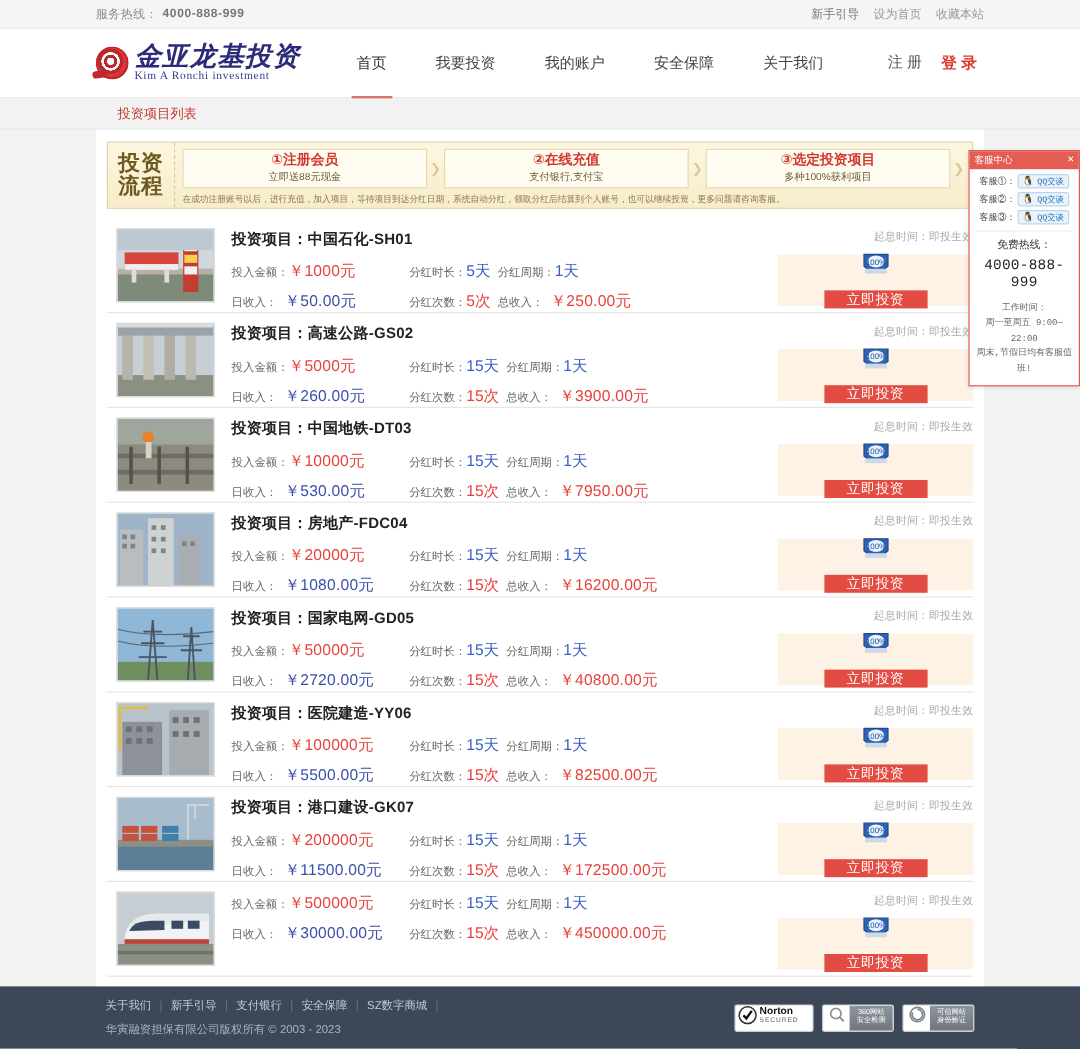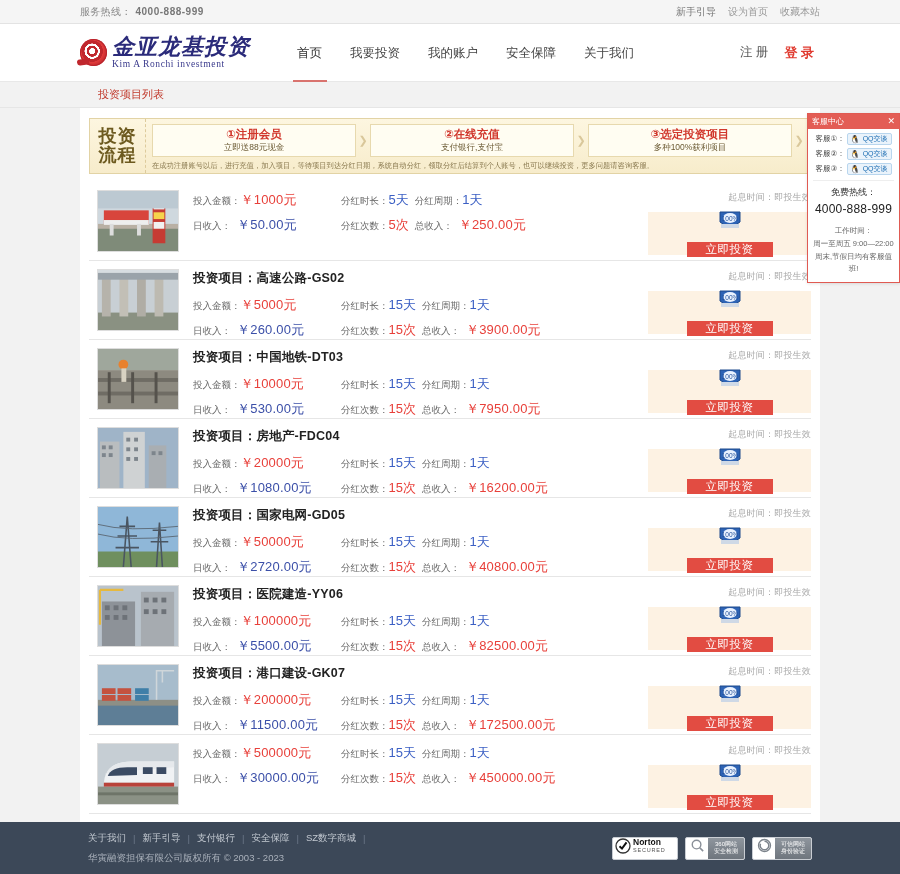--- a/index.html
+++ b/index.html
@@ -56,21 +56,21 @@
   .logo-txt { line-height: 1; }
   .logo-cn {
     font-family: "Liberation Serif", "DejaVu Serif", serif;
     font-size: 22px; font-weight: bold; color: #2b2b7a;
     letter-spacing: 1px; font-style: italic;
   }
   .logo-en {
     font-family: "Liberation Serif", "DejaVu Serif", serif;
     font-size: 9.5px; color: #3a3a8c; letter-spacing: .6px; margin-top: 2px;
   }
-  .nav { display: flex; align-items: center; gap: 0px; margin-left: 18px; }
+  .nav { display: flex; align-items: center; gap: 13px; margin-left: 18px; }
   .nav-item {
     padding: 0 14px; height: 58px; line-height: 58px;
     font-size: 12.5px; color: #444; cursor: pointer;
     position: relative;
   }
   .nav-item.active { color: #333; }
   .nav-item.active::after {
     content: ""; position: absolute; bottom: 0; left: 50%;
     transform: translateX(-50%);
     width: 34px; height: 2px; background: #d9736e;
@@ -181,24 +181,25 @@
     width: 86px; height: 27px;
     background: #e24c42; color: #fff;
     font-size: 11.5px; letter-spacing: .5px;
     display: flex; align-items: center; justify-content: center;
     cursor: pointer; border: none;
     font-family: inherit;
   }
 
   
   .svc {
-    position: absolute; right: 0px; top: 113px;
+    position: absolute; right: 0px; top: 125px;
     width: 93px; background: #fff;
     border: 1px solid #e05a52;
     box-shadow: 0 1px 3px rgba(0,0,0,.1);
+    font-family: Liberation Mono, monospace;
   }
   .svc-head {
     height: 15px; background: #e35d55; color: #fff;
     display: flex; align-items: center; justify-content: space-between;
     padding: 0 4px; font-size: 8px;
   }
   .svc-close { cursor: pointer; font-size: 9px; line-height: 1; }
   .svc-body { padding: 4px 3px 6px 3px; }
   .svc-row {
     display: flex; align-items: center; justify-content: center;
@@ -339,20 +340,23 @@
      <rect x="12" y="34" width="4" height="12" fill="#ddd"></rect>
      <rect x="40" y="34" width="4" height="12" fill="#ddd"></rect>
      <rect x="56" y="6" width="13" height="48" fill="#c63b33"></rect>
      <rect x="57" y="10" width="11" height="9" fill="#f1f1f1"></rect>
      <rect x="57" y="22" width="11" height="7" fill="#f6d34c"></rect>
      <rect x="57" y="32" width="11" height="7" fill="#f1f1f1"></rect>
      <rect x="0" y="0" width="82" height="18" fill="#bcc9d2"></rect>
    </svg>
         </div>
     <div class="pbody">
+      <div class="ptitle">
+        <span>投资项目：</span><span>中国石化-SH01</span>
+      </div>
       <div class="prow">
         <span class="pc1">
           <span class="lbl">投入金额：</span>
           <span class="amt-red">￥1000元</span>
         </span>
         <span class="pc2">
           <span class="lbl">分红时长：</span>
           <span class="num-blue">5天</span>
           <span class="gap"></span>
           <span class="lbl">分红周期：</span>

